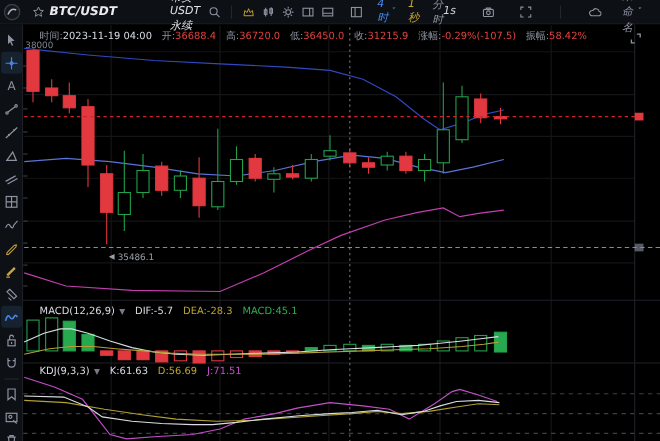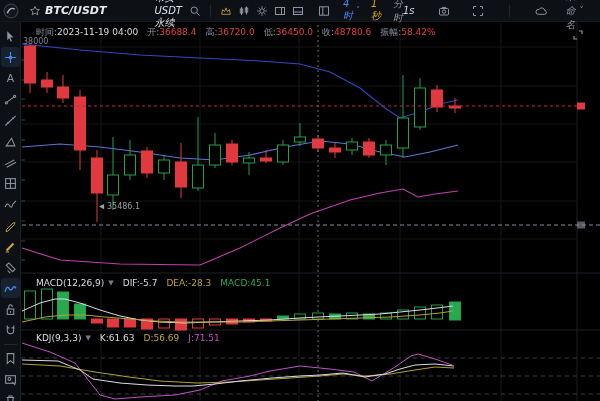--- a/index.html
+++ b/index.html
@@ -36,21 +36,21 @@
   .ddiv{width:13px;height:1px;background:#24272e;margin:3px 0;flex:0 0 auto;}
   
   #chart-svg{position:absolute;left:0;top:0;z-index:1;}
   .legend{position:absolute;z-index:3;font-size:9px;display:flex;align-items:center;
           gap:9px;white-space:nowrap;color:#a9afba;}
   .legend .lab{color:#8d93a0;}
   .white{color:#d9dde3;} .red{color:#e0433f;} .grn{color:#2fae52;} .yel{color:#bfa62f;}
   .mag{color:#c64fc9;} .blu1{color:#7b8cd8;} .blu2{color:#4255cf;} .pnk{color:#c13fae;}
   .ind-caret{color:#767c87;font-size:7px;margin-left:-5px;}
   .axis-lab{position:absolute;left:23px;top:37px;font-size:8px;color:#7e8490;z-index:3;}
-  .cross-lab{position:absolute;left:98px;top:202px;font-size:8px;color:#9aa0a8;z-index:3;
+  .cross-lab{position:absolute;left:98px;top:229px;font-size:8px;color:#9aa0a8;z-index:3;
              display:flex;align-items:center;gap:2px;}
   .expand-ico{position:absolute;left:571px;top:27px;width:14px;height:14px;color:#8d93a0;z-index:3;}
   .expand-ico svg{width:14px;height:14px;}
 </style>
 </head>
 <body>
 
 <div class="app">
 
   <header class="topbar">
@@ -373,21 +373,22 @@
       <path d="M22 343 L 50 352 L 75 363 L 100 395 L 115 399 L 140 397 L 175 395 L 200 390 L 222 381 L 250 376 L 270 371 L 300 366 L 330 369 L 354 372 L 372 381 L 395 367 L 411 356 L 418 354 L 435 359 L 452 365" fill="none" stroke="#c44fc9" stroke-width="1"></path>
       <path d="M22 364 L 60 366 L 95 372 L 129 377 L 160 381 L 197 383 L 230 382 L 260 380 L 290 378 L 320 376 L 343 374 L 365 376 L 390 374 L 415 370 L 435 367 L 454 368" fill="none" stroke="#b3a133" stroke-width="1"></path>
       <path d="M22 360 L 58 361 L 80 370 L 93 379 L 120 383 L 147 385 L 175 386 L 193 386 L 215 384 L 240 381 L 272 378 L 300 376 L 320 375 L 343 373 L 365 377 L 385 374 L 400 369 L 415 365 L 435 364 L 454 366" fill="none" stroke="#d9dde3" stroke-width="1"></path>
     </svg>
 
   <div class="legend" style="left:36px;top:26px">
     <span><span class="lab">时间:</span><span class="white">2023-11-19 04:00</span></span>
     <span><span class="lab">开:</span><span class="red">36688.4</span></span>
     <span><span class="lab">高:</span><span class="red">36720.0</span></span>
     <span><span class="lab">低:</span><span class="red">36450.0</span></span>
-    <span><span class="lab">收:</span><span class="red">48780.6</span></span>
+    <span><span class="lab">收:</span><span class="red">31215.9</span></span>
+    <span><span class="lab">涨幅:</span><span class="red">-0.29%(-107.5)</span></span>
     <span><span class="lab">振幅:</span><span class="red">58.42%</span></span>
   </div>
 
   <span class="axis-lab">38000</span>
 
 
   <div class="legend" style="left:36px;top:278px">
     <span class="white">MACD(12,26,9)</span>
     <span class="ind-caret">▼</span>
     <span class="white">DIF:-5.7</span>

